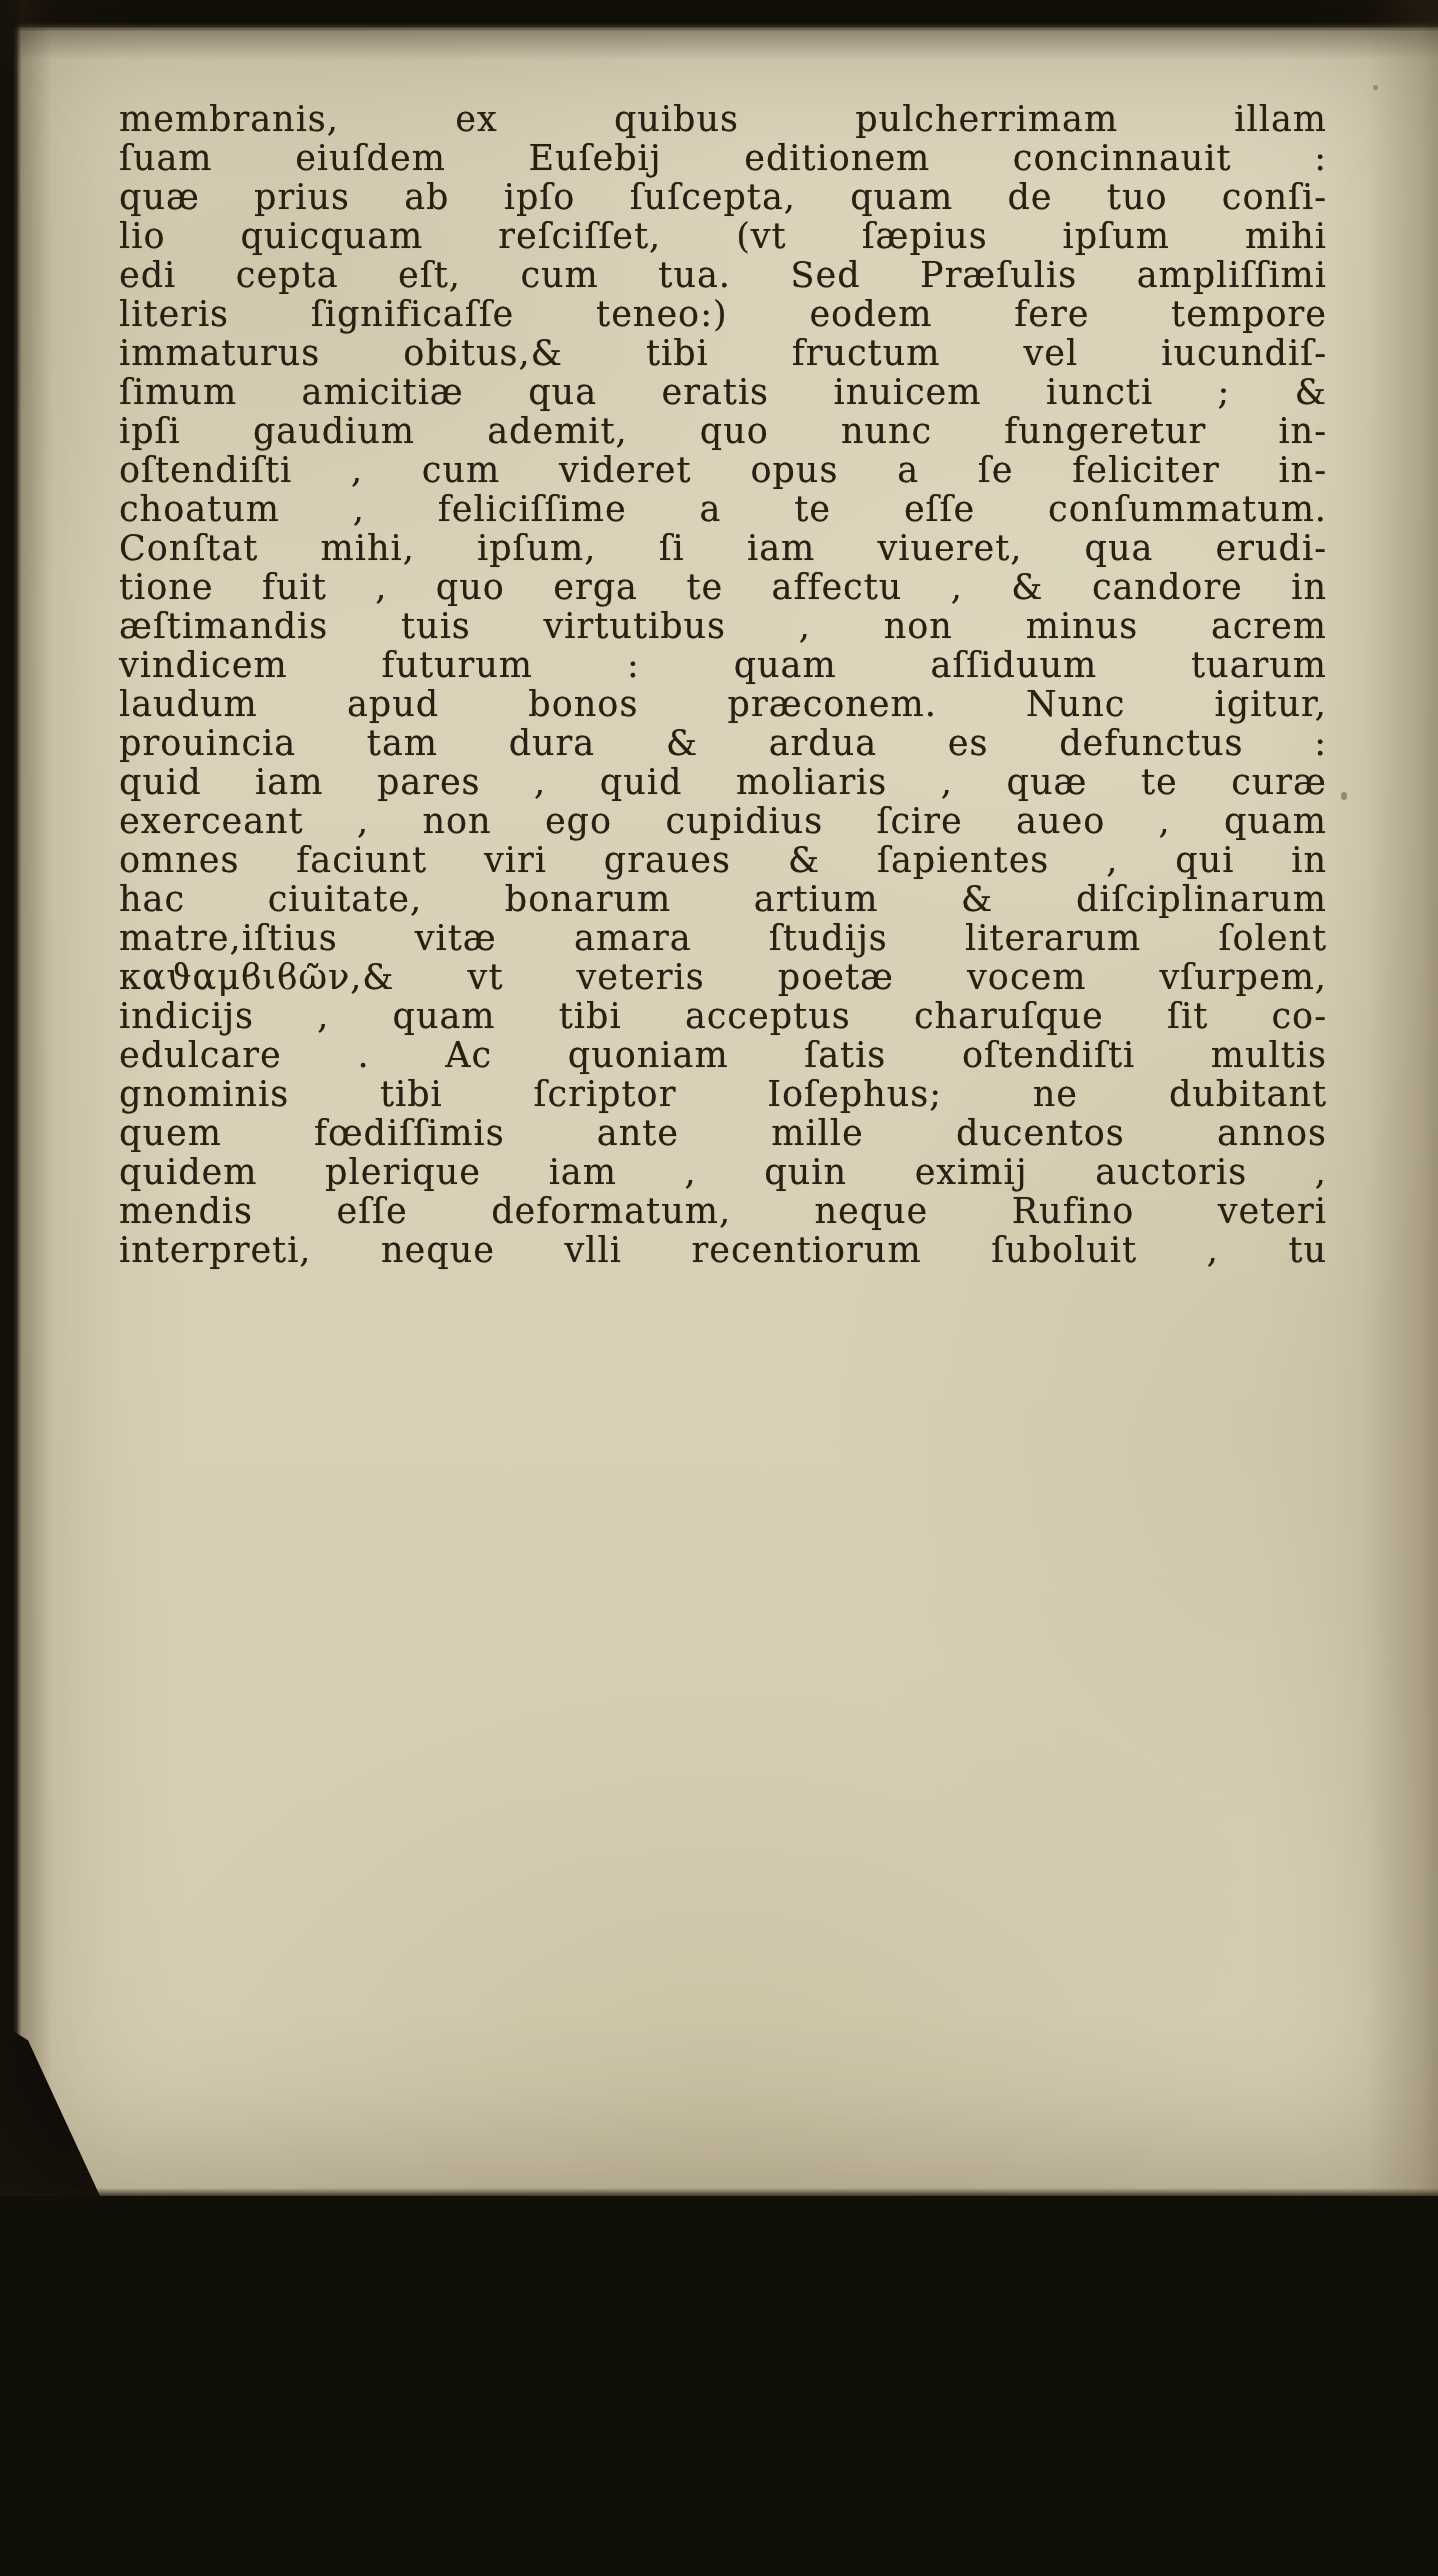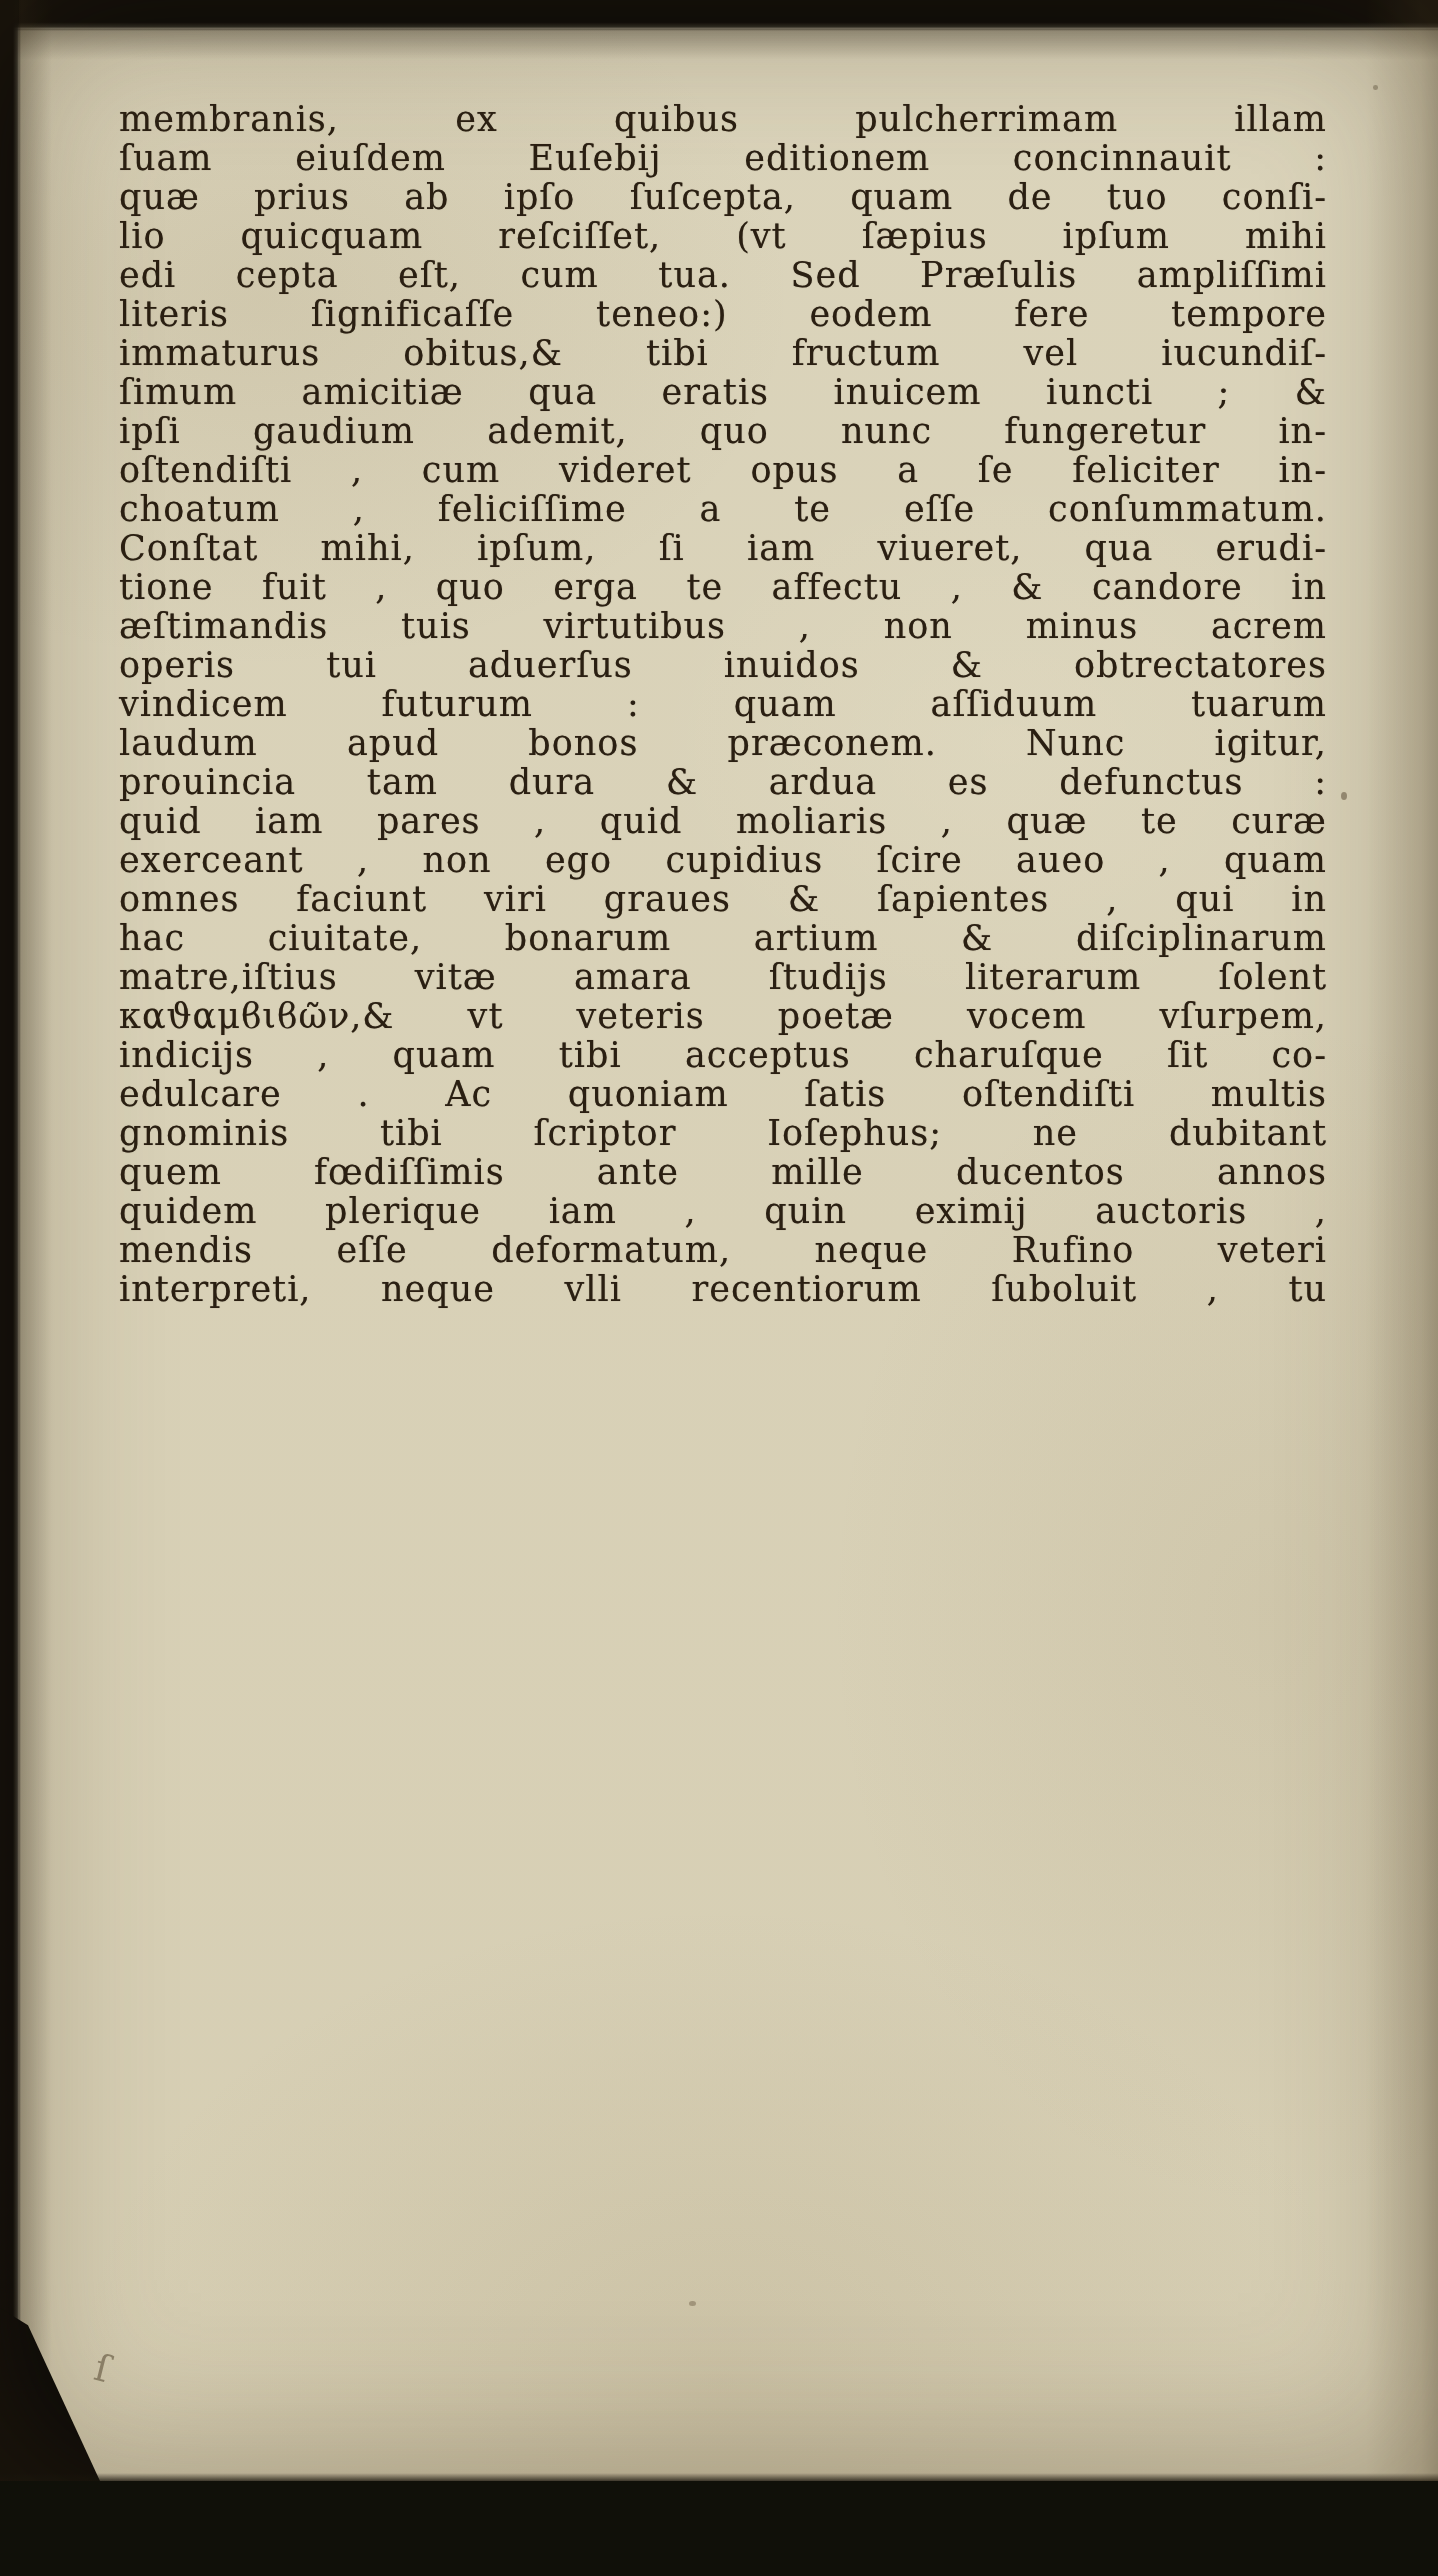--- a/index.html
+++ b/index.html
@@ -6,21 +6,21 @@
     margin: 0;
     padding: 0;
     width: 1439px;
     height: 2576px;
     overflow: hidden;
     background: #101009;
   }
   .page {
     position: relative;
     width: 1439px;
-    height: 2481px;
+    height: 2196px;
     background:
       radial-gradient(867px 600px at 18% 12%, rgba(118, 98, 58, 0.10), transparent 62%),
       radial-gradient(733px 1000px at 88% 65%, rgba(124, 104, 64, 0.09), transparent 60%),
       radial-gradient(1000px 733px at 50% 96%, rgba(128, 108, 68, 0.12), transparent 65%),
       radial-gradient(600px 467px at 70% 30%, rgba(255, 250, 230, 0.10), transparent 60%),
       linear-gradient(#dbd4bb, #d6ceb3);
     overflow: hidden;
   }
   .vignette {
     position: absolute;
@@ -123,21 +123,20 @@
     <div class="line">edi cepta eſt, cum tua. Sed Præſulis ampliſſimi</div>
     <div class="line">literis ſignificaſſe teneo:) eodem fere tempore</div>
     <div class="line">immaturus obitus,&amp; tibi fructum vel iucundiſ-</div>
     <div class="line">ſimum amicitiæ qua eratis inuicem iuncti ; &amp;</div>
     <div class="line">ipſi gaudium ademit, quo nunc fungeretur in-</div>
     <div class="line">oſtendiſti , cum videret opus a ſe feliciter in-</div>
     <div class="line">choatum , feliciſſime a te eſſe conſummatum.</div>
     <div class="line">Conſtat mihi, ipſum, ſi iam viueret, qua erudi-</div>
     <div class="line">tione fuit , quo erga te affectu , &amp; candore in</div>
     <div class="line">æſtimandis tuis virtutibus , non minus acrem</div>
-    <div class="line">operis tui aduerſus inuidos &amp; obtrectatores</div>
     <div class="line">vindicem futurum : quam aſſiduum tuarum</div>
     <div class="line">laudum apud bonos præconem. Nunc igitur,</div>
     <div class="line">prouincia tam dura &amp; ardua es defunctus :</div>
     <div class="line">quid iam pares , quid moliaris , quæ te curæ</div>
     <div class="line">exerceant , non ego cupidius ſcire aueo , quam</div>
     <div class="line">omnes faciunt viri graues &amp; ſapientes , qui in</div>
     <div class="line">hac ciuitate, bonarum artium &amp; diſciplinarum</div>
     <div class="line">matre,iſtius vitæ amara ſtudijs literarum ſolent</div>
     <div class="line">καϑαμϐιϐῶν,&amp; vt veteris poetæ vocem vſurpem,</div>
     <div class="line">indicijs , quam tibi acceptus charuſque ſit co-</div>

